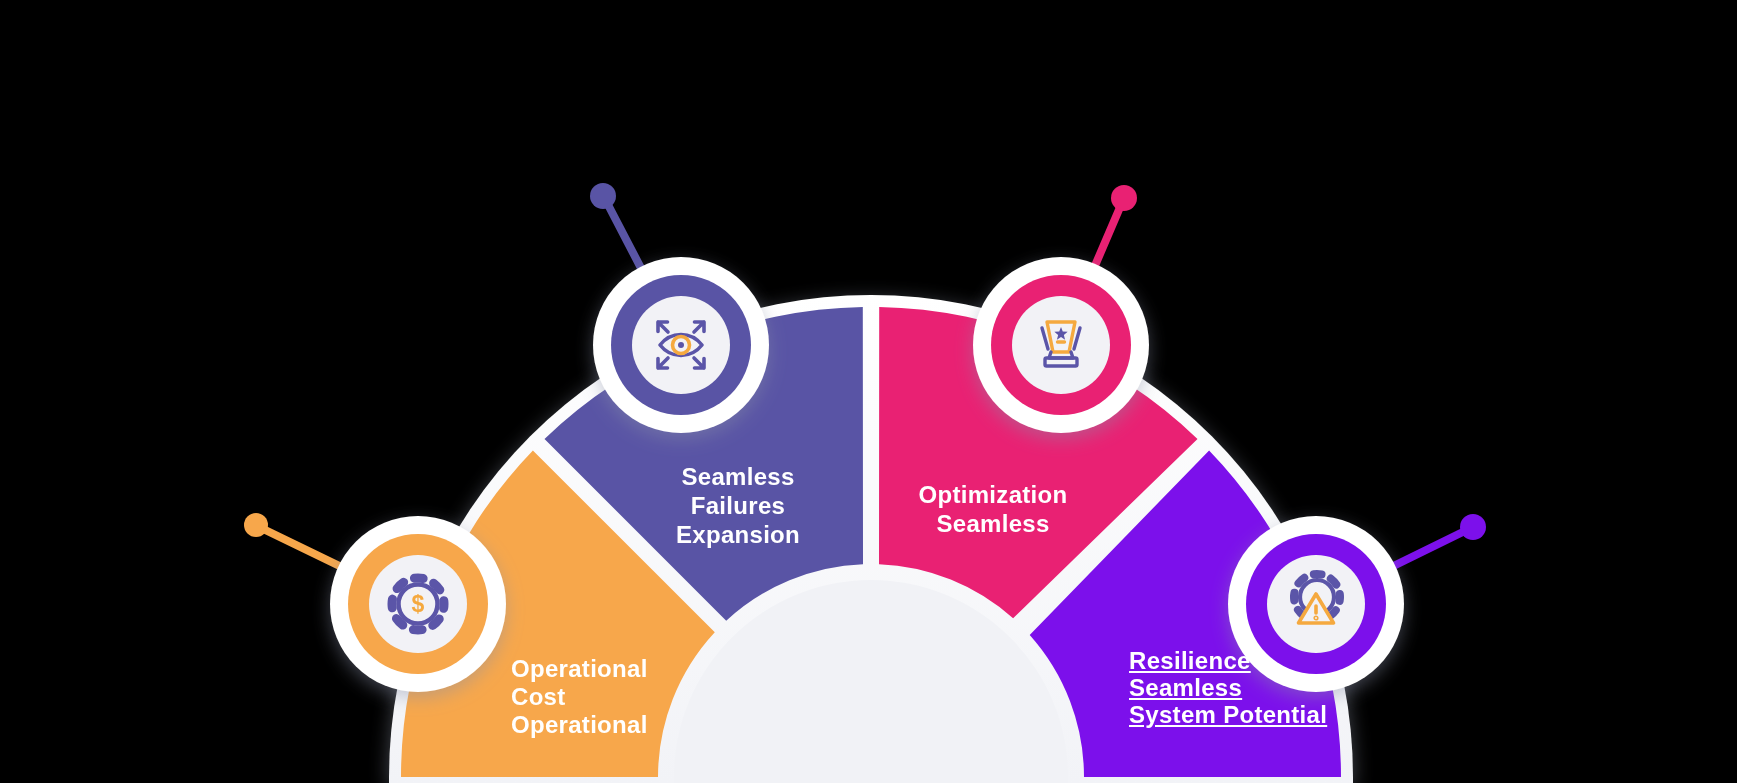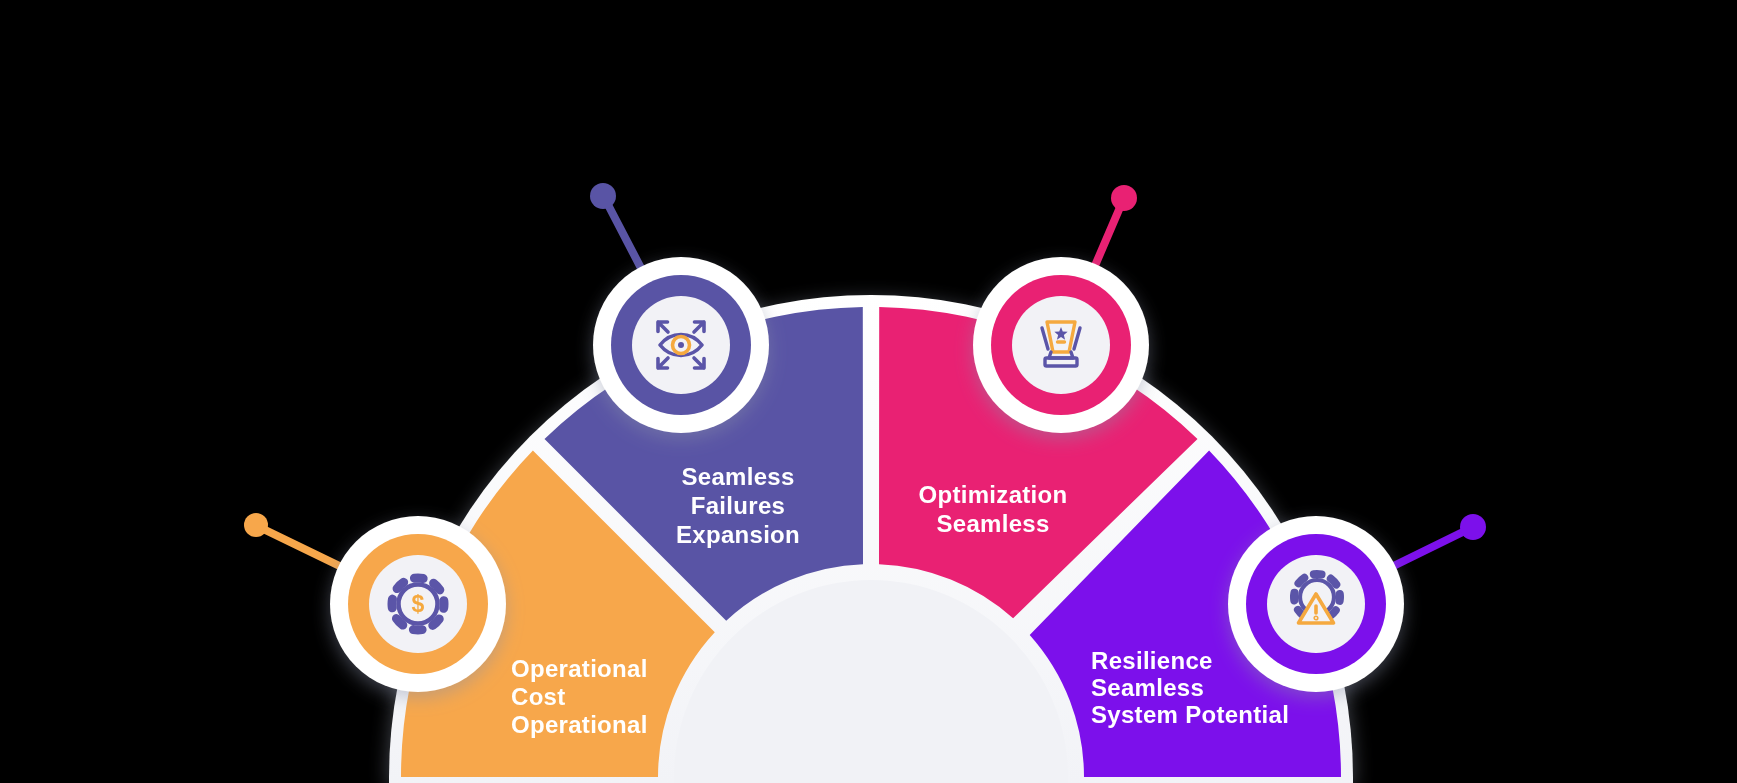--- a/index.html
+++ b/index.html
@@ -26,21 +26,21 @@
     font-size: 24px;
     line-height: 28px;
     letter-spacing: 0.3px;
     white-space: nowrap;
   }
   .seg-label.centered { text-align: center; transform: translateX(-50%); }
   .seg-label.left { text-align: left; }
   .label-seamless    { left: 738px; top: 462px; line-height: 29px; }
   .label-competitive { left: 993px; top: 480px; line-height: 29px; }
   .label-operational { left: 511px; top: 655px; }
-  .label-resilience  { left: 1091px; top: 647px; line-height: 27px; }
+  .label-resilience  { left: 1129px; top: 647px; line-height: 27px; text-decoration: underline; }
 </style>
 </head>
 <body>
 
 <div class="stage">
 
   <svg class="diagram" viewBox="0 0 1737 783">
     <defs>
       <filter id="plateShadow" x="-20%" y="-20%" width="140%" height="140%">
         <feDropShadow dx="0" dy="5" stdDeviation="10" flood-color="#9aa0b4" flood-opacity="0.45"></feDropShadow>

